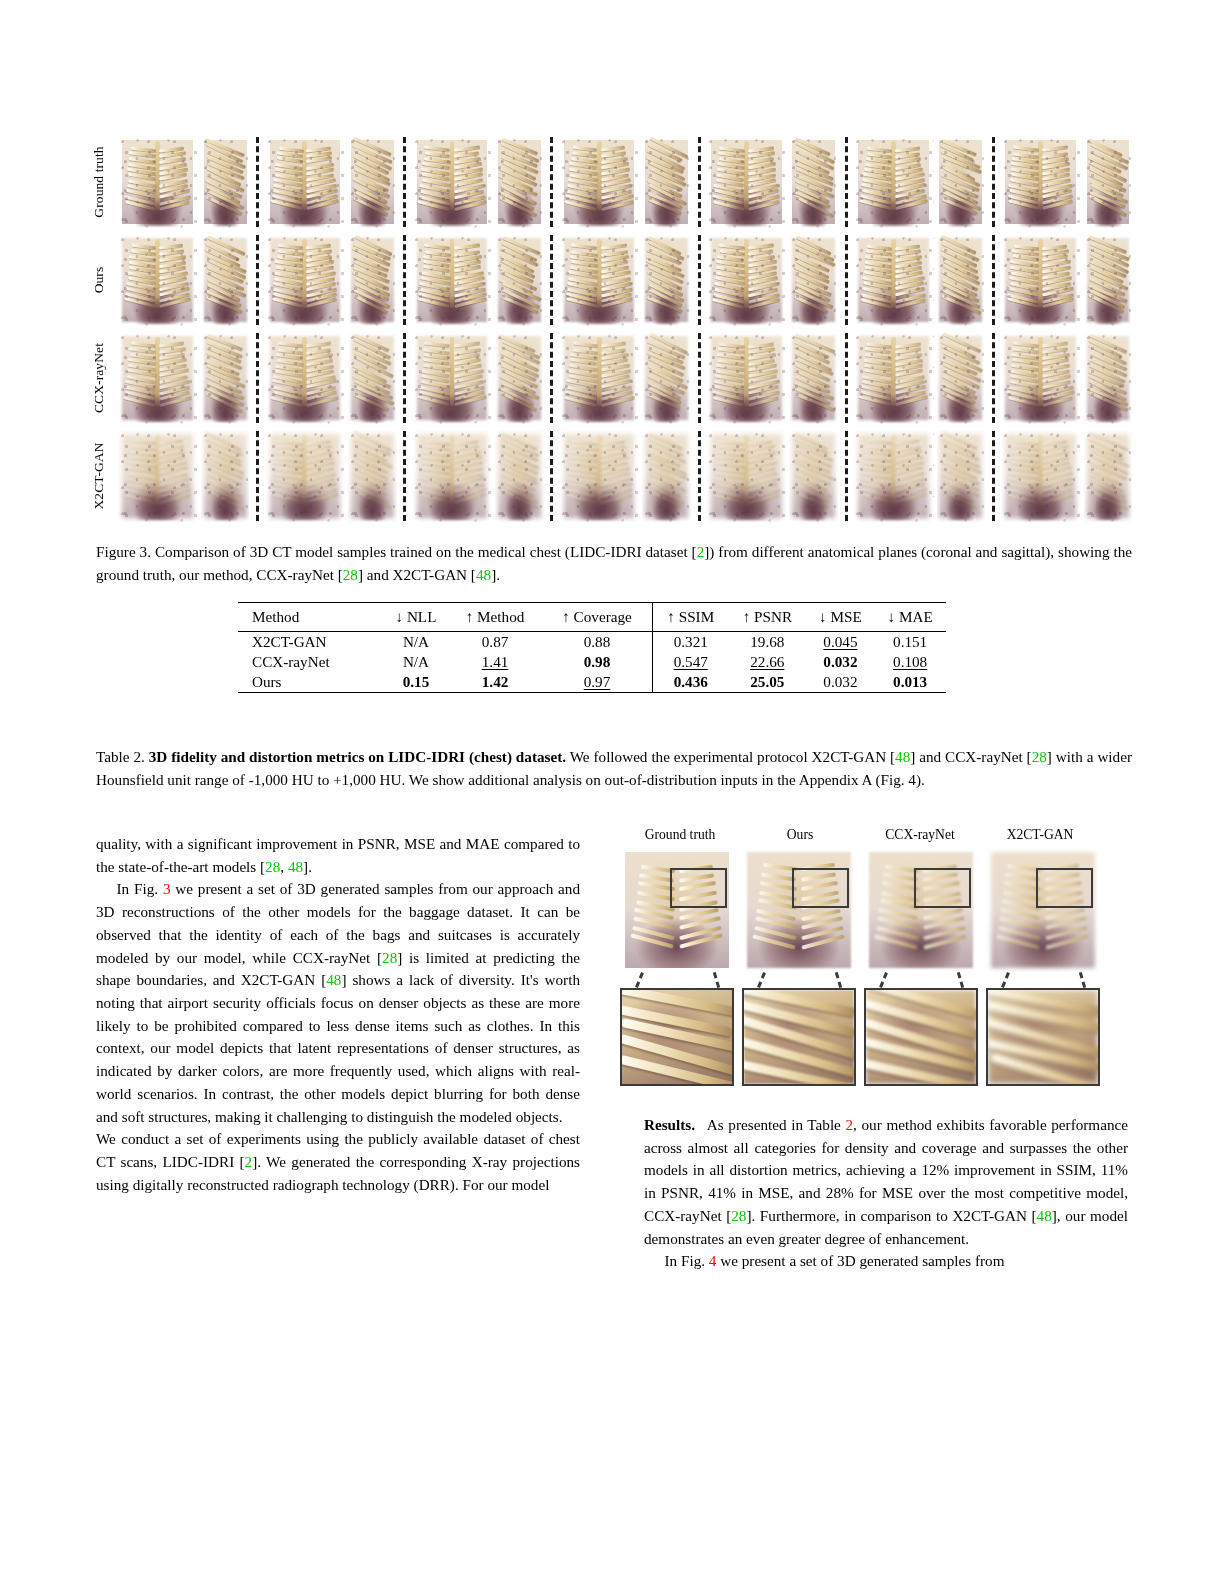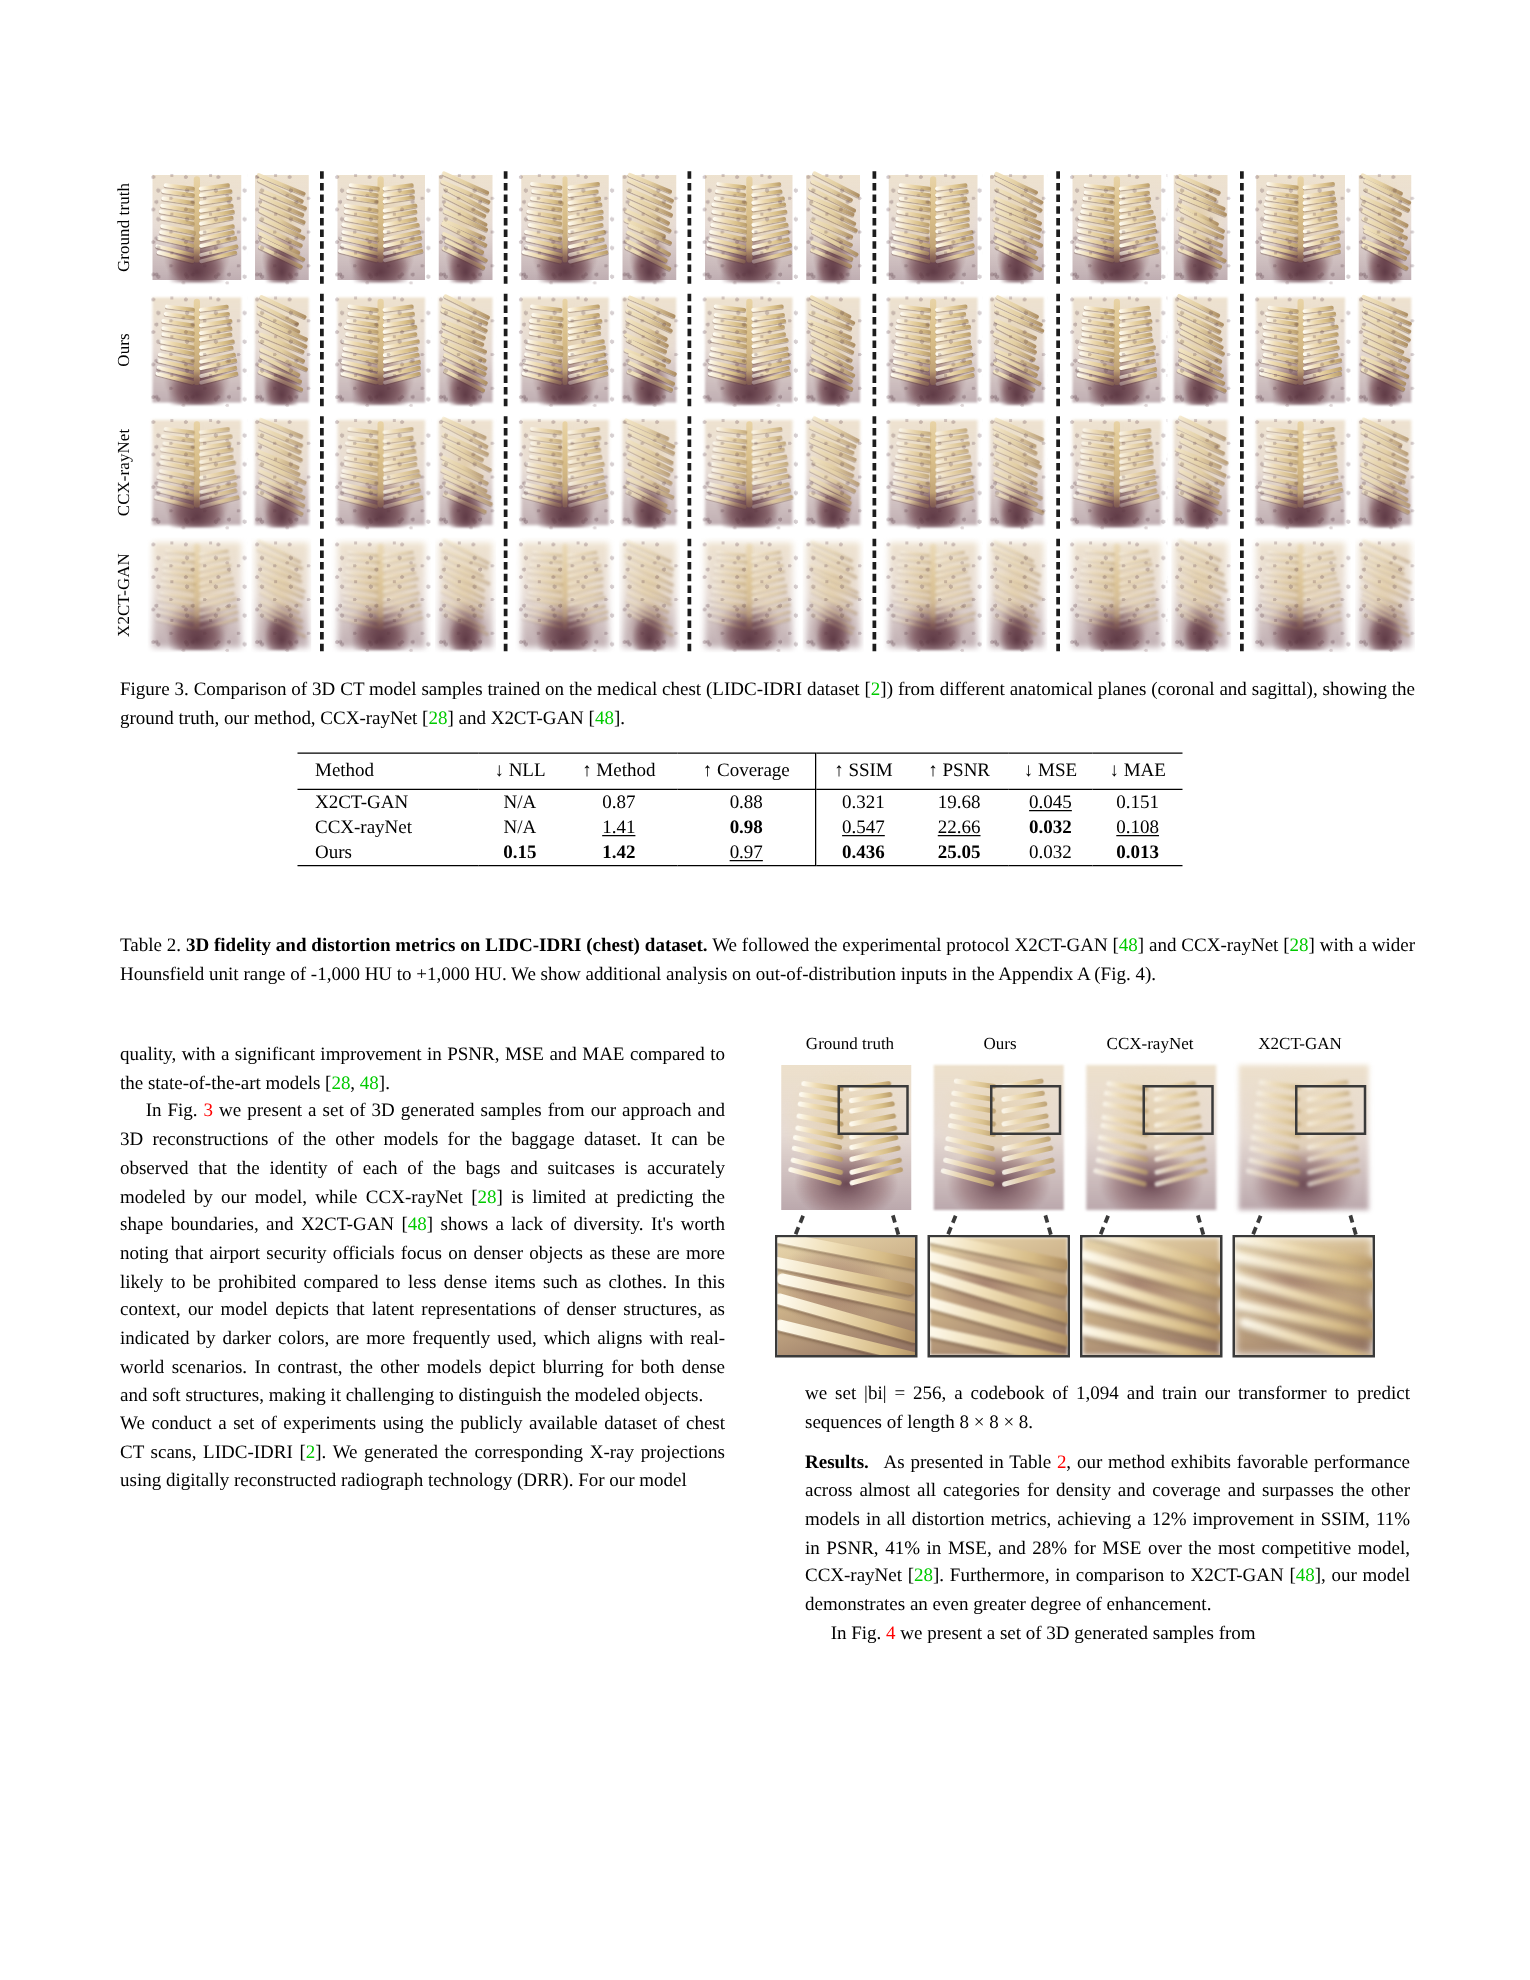--- a/index.html
+++ b/index.html
@@ -1819,18 +1819,17 @@
               <i style="top: 64.8397%; left: -2.35423%; width: 108.437%; transform: rotate(12.0838deg); filter: blur(2.7px);"></i>
               <i style="top: 85.5975%; left: -0.101295%; width: 112.606%; transform: rotate(16.6316deg); filter: blur(2.7px);"></i>
             </div>
           </div>
         </div>
       </div>
   </div>
 
 
   <div class="col colR">
-    <p class="noindent">we set |bi| = 256, a codebook of 1,094 and train our transformer to predict sequences of length 8 × 8 × 8.</p>
     <p class="noindent" style="margin-top:10px"><b>Results.</b><span style="padding-left:8px"></span><span> As presented in Table </span><span class="cite-red">2</span><span>, our method exhibits favorable performance across almost all categories for density and coverage and surpasses the other models in all distortion metrics, achieving a 12% improvement in SSIM, 11% in PSNR, 41% in MSE, and 28% for MSE over the most competitive model, CCX-rayNet [</span><span class="cite">28</span><span>]. Furthermore, in comparison to X2CT-GAN [</span><span class="cite">48</span><span>], our model demonstrates an even greater degree of enhancement.</span></p>
     <p><span>In Fig. </span><span class="cite-red">4</span><span> we present a set of 3D generated samples from</span></p>
   </div>
 
 </div>
 
 </body></html>

